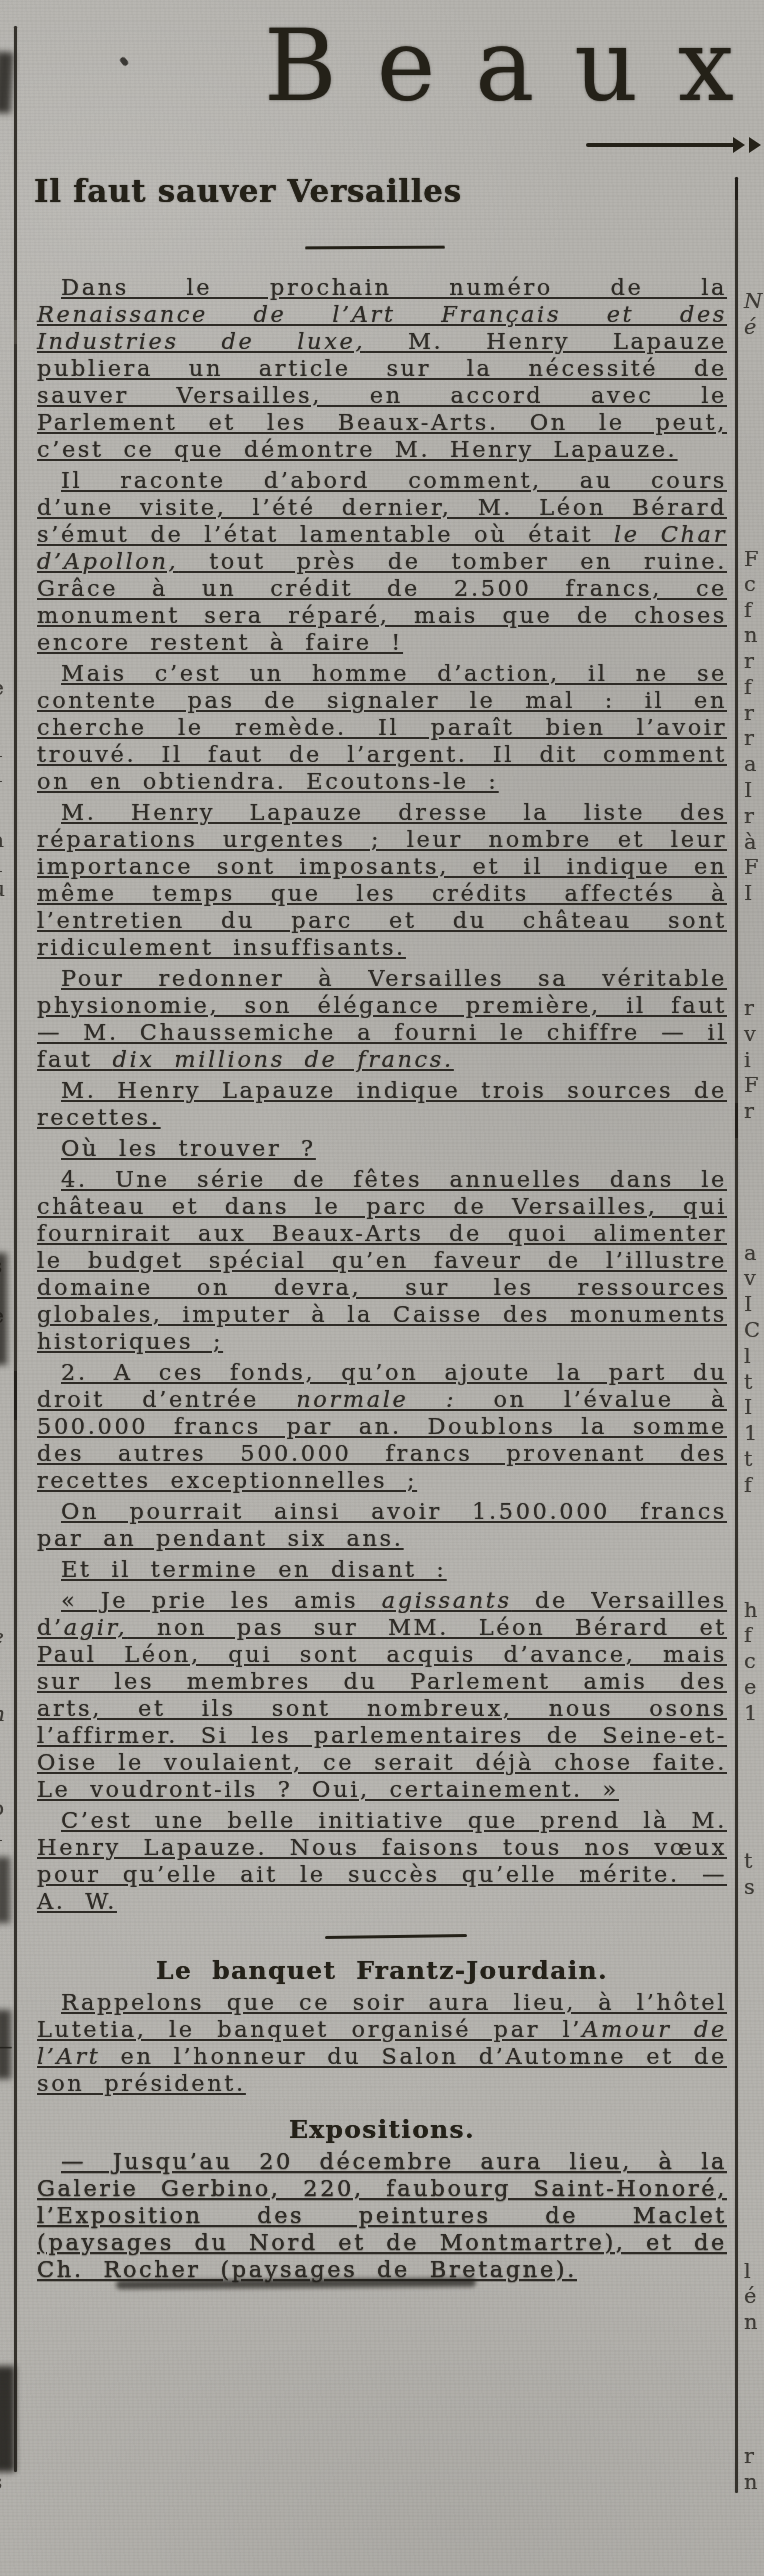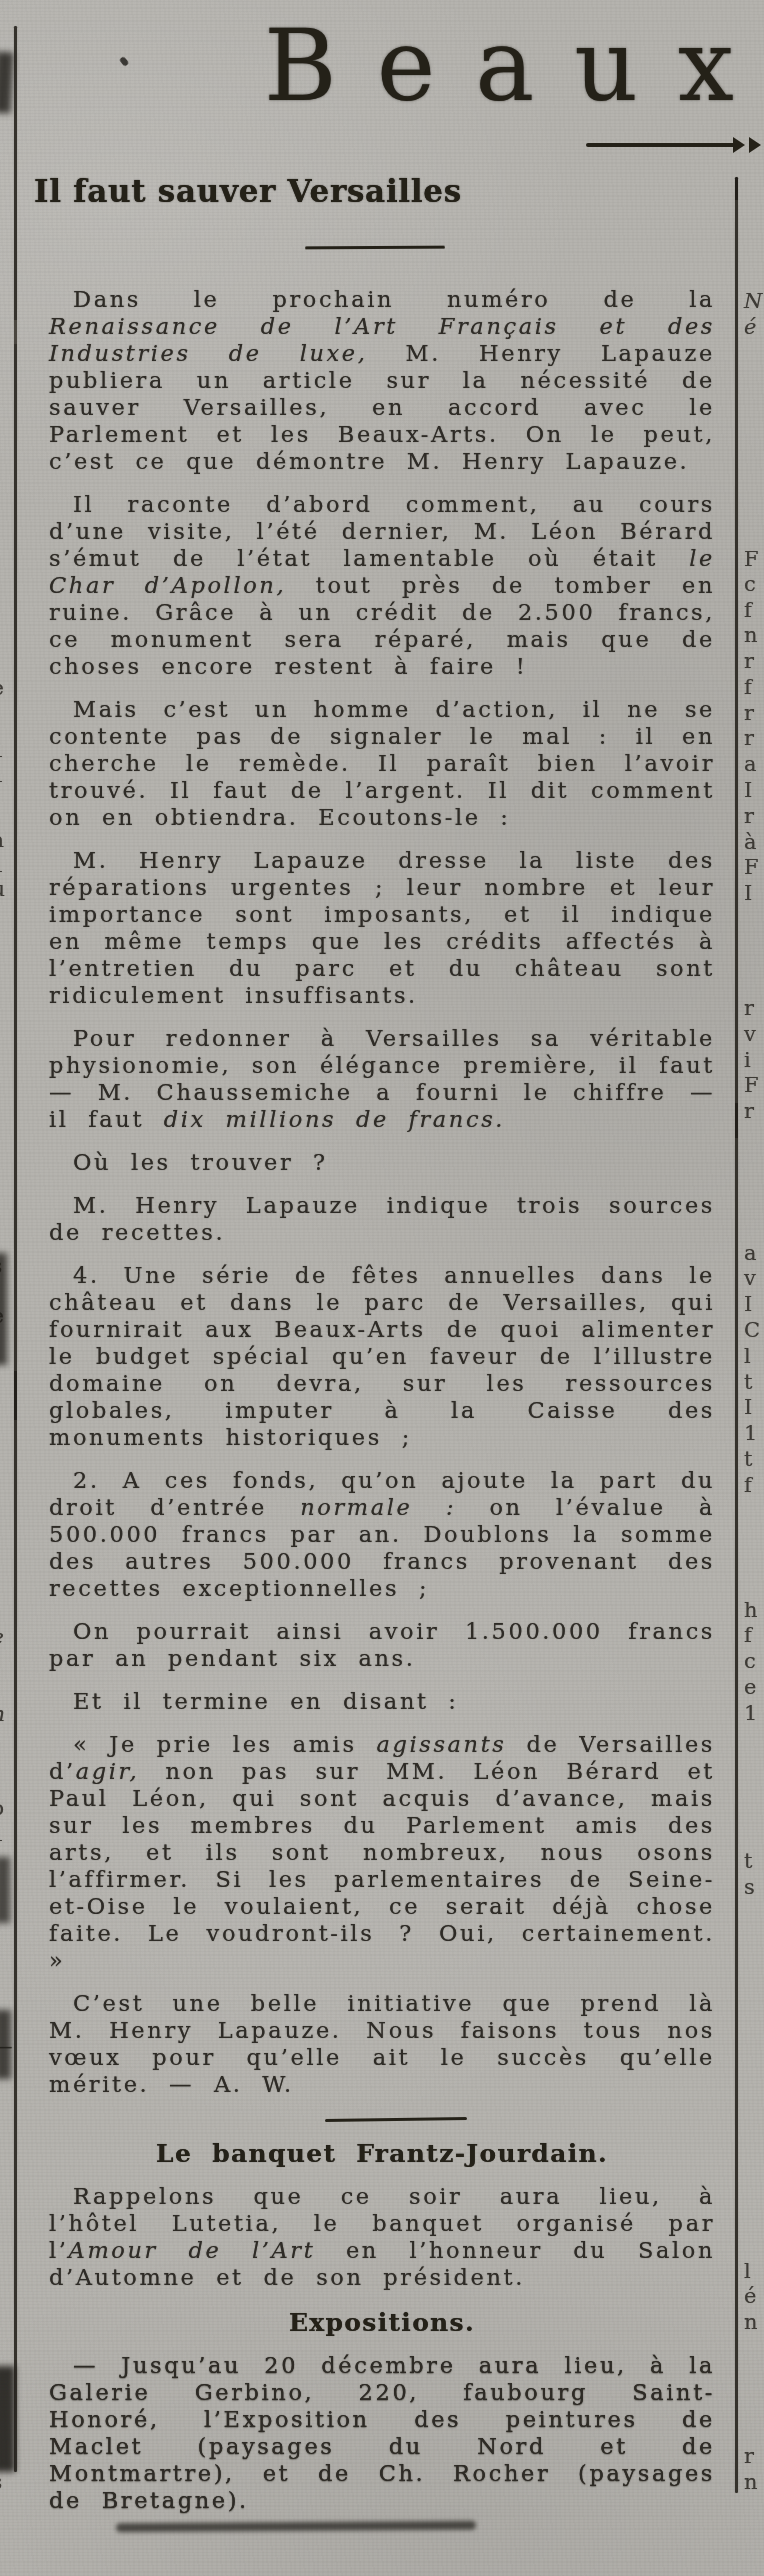--- a/index.html
+++ b/index.html
@@ -57,21 +57,21 @@
   }
   .headline-rule{position:absolute;left:305px;top:246px;width:140px;height:3.3px;
     background:var(--ink-dark);border-radius:2px;filter:blur(0.3px);transform:rotate(-.3deg);}
   
   .content{
     position:absolute;left:33px;top:270px;width:698px;
     font-size:22.5px;line-height:27px;letter-spacing:2.6px;word-spacing:10px;
     color:var(--ink);
     text-shadow:0 0 0.7px rgba(46,43,38,.6), 0 0 1.3px rgba(46,43,38,.2);
   }
-  .para{margin:16px;text-align:justify;text-align-last:left;text-indent:24px;}
+  .para{margin:4px;text-align:justify;text-align-last:left;text-indent:24px;text-decoration:underline;}
   .it{font-style:italic;}
   .dash-rule{width:142px;height:3.3px;background:var(--ink-dark);border-radius:2px;
     margin:20px 0 9.3px 292px;filter:blur(0.3px);transform:rotate(-.8deg);}
   .subhead{font-size:25px;font-weight:bold;text-align:center;letter-spacing:1.3px;
     margin:18.5px 0 5.3px 0;color:var(--ink-dark);
     text-shadow:0 0 0.7px rgba(30,27,22,.85);}
   #section-1-body .para{text-shadow:0 0 0.7px rgba(36,32,26,.9), 0 0.7px 1.3px rgba(36,32,26,.4);}
   .smear{width:360px;height:8.6px;margin:-8px 0 0 83px;
     background:rgba(30,28,24,.7);border-radius:4.6px;filter:blur(2px);transform:rotate(-.4deg);}
   
@@ -108,22 +108,22 @@
   <div class="headline">Il faut sauver Versailles</div>
   <div class="headline-rule"></div>
 
   <div class="content">
     <div id="article-body">
         <p class="para"><span class="">Dans le prochain numéro de la </span><span class="it">Renaissance de l’Art Français et des Industries de luxe,</span><span class=""> M. Henry Lapauze publiera un article sur la nécessité de sauver Versailles, en accord avec le Parlement et les Beaux-Arts. On le peut, c’est ce que démontre M. Henry Lapauze.</span></p>
         <p class="para"><span class="">Il raconte d’abord comment, au cours d’une visite, l’été dernier, M. Léon Bérard s’émut de l’état lamentable où était </span><span class="it">le Char d’Apollon,</span><span class=""> tout près de tomber en ruine. Grâce à un crédit de 2.500 francs, ce monument sera réparé, mais que de choses encore restent à faire !</span></p>
         <p class="para"><span class="">Mais c’est un homme d’action, il ne se contente pas de signaler le mal : il en cherche le remède. Il paraît bien l’avoir trouvé. Il faut de l’argent. Il dit comment on en obtiendra. Ecoutons-le :</span></p>
         <p class="para"><span class="">M. Henry Lapauze dresse la liste des réparations urgentes ; leur nombre et leur importance sont imposants, et il indique en même temps que les crédits affectés à l’entretien du parc et du château sont ridiculement insuffisants.</span></p>
         <p class="para"><span class="">Pour redonner à Versailles sa véritable physionomie, son élégance première, il faut — M. Chaussemiche a fourni le chiffre — il faut </span><span class="it">dix millions de francs.</span></p>
+        <p class="para"><span class="">M. Henry Lapauze indique trois sources de recettes.</span></p>
         <p class="para"><span class="">Où les trouver ?</span></p>
-        <p class="para"><span class="">M. Henry Lapauze indique trois sources de recettes.</span></p>
         <p class="para"><span class="">4. Une série de fêtes annuelles dans le château et dans le parc de Versailles, qui fournirait aux Beaux-Arts de quoi alimenter le budget spécial qu’en faveur de l’illustre domaine on devra, sur les ressources globales, imputer à la Caisse des monuments historiques ;</span></p>
         <p class="para"><span class="">2. A ces fonds, qu’on ajoute la part du droit d’entrée </span><span class="it">normale :</span><span class=""> on l’évalue à 500.000 francs par an. Doublons la somme des autres 500.000 francs provenant des recettes exceptionnelles ;</span></p>
         <p class="para"><span class="">On pourrait ainsi avoir 1.500.000 francs par an pendant six ans.</span></p>
         <p class="para"><span class="">Et il termine en disant :</span></p>
         <p class="para"><span class="">« Je prie les amis </span><span class="it">agissants</span><span class=""> de Versailles d’</span><span class="it">agir,</span><span class=""> non pas sur MM. Léon Bérard et Paul Léon, qui sont acquis d’avance, mais sur les membres du Parlement amis des arts, et ils sont nombreux, nous osons l’affirmer. Si les parlementaires de Seine-et-Oise le voulaient, ce serait déjà chose faite. Le voudront-ils ? Oui, certainement. »</span></p>
         <p class="para"><span class="">C’est une belle initiative que prend là M. Henry Lapauze. Nous faisons tous nos vœux pour qu’elle ait le succès qu’elle mérite. — A. W.</span></p>
       </div>
 
     <div class="dash-rule"></div>
     <div class="subhead">Le banquet Frantz-Jourdain.</div>

